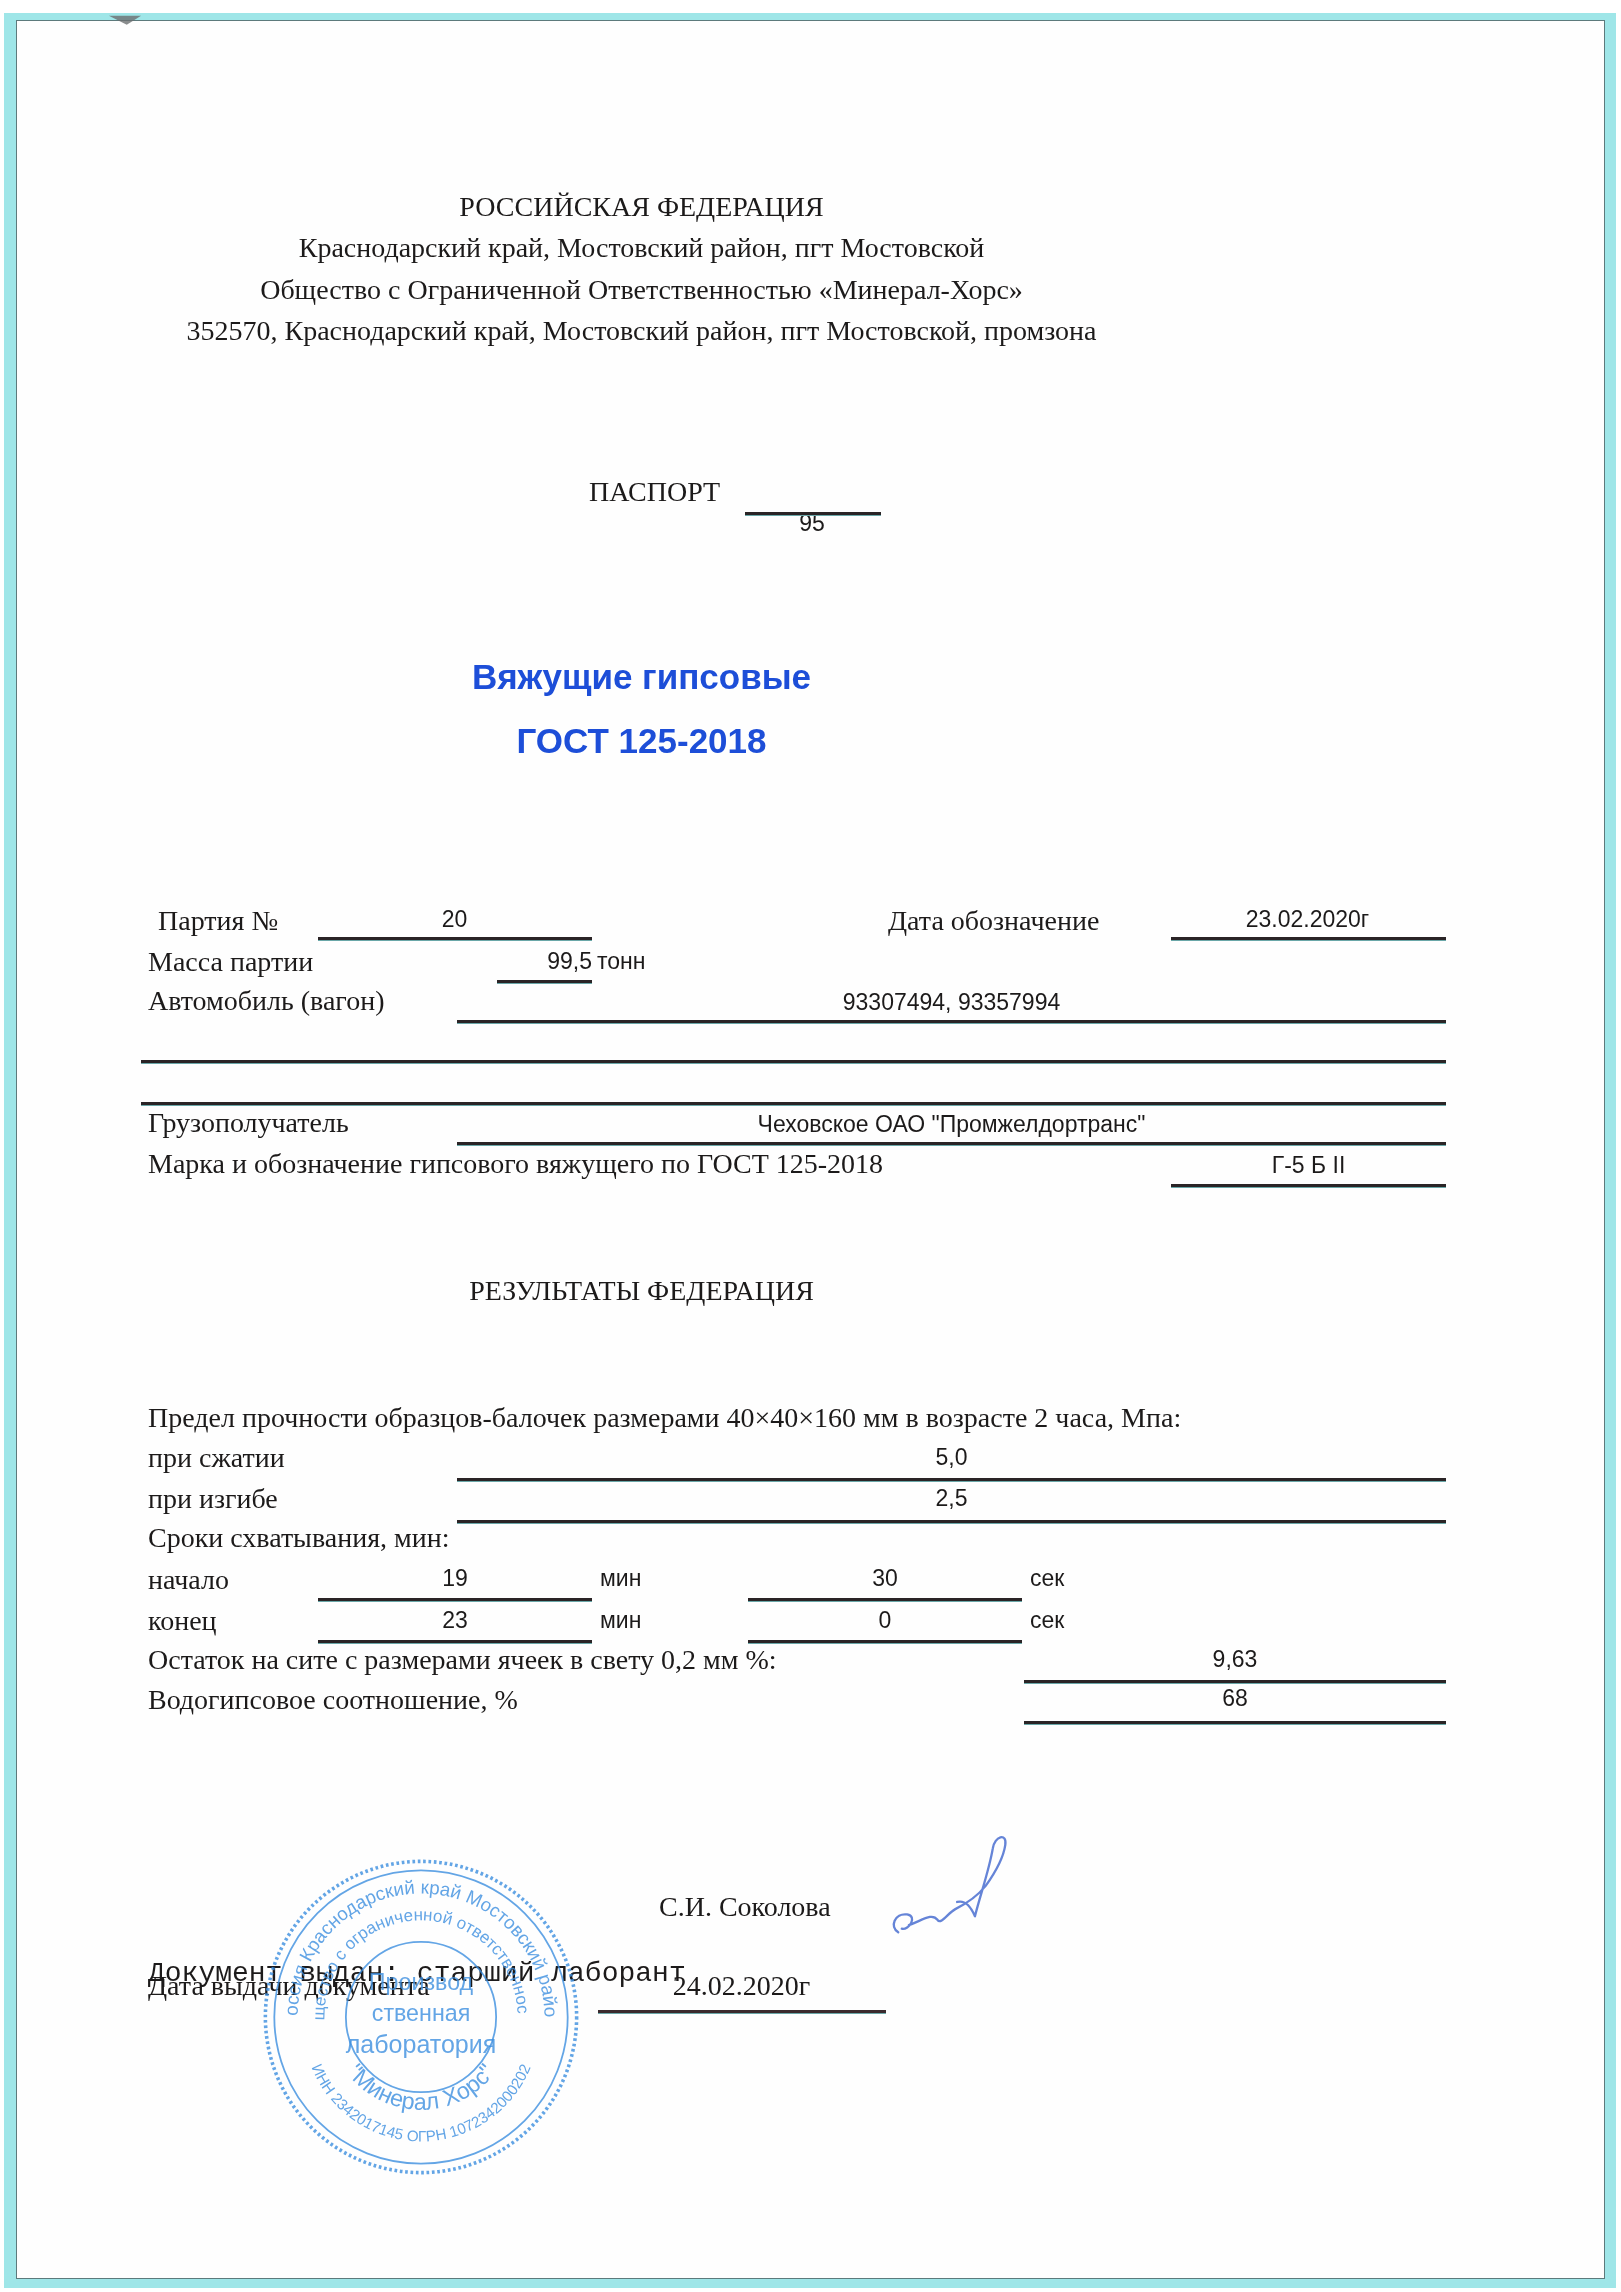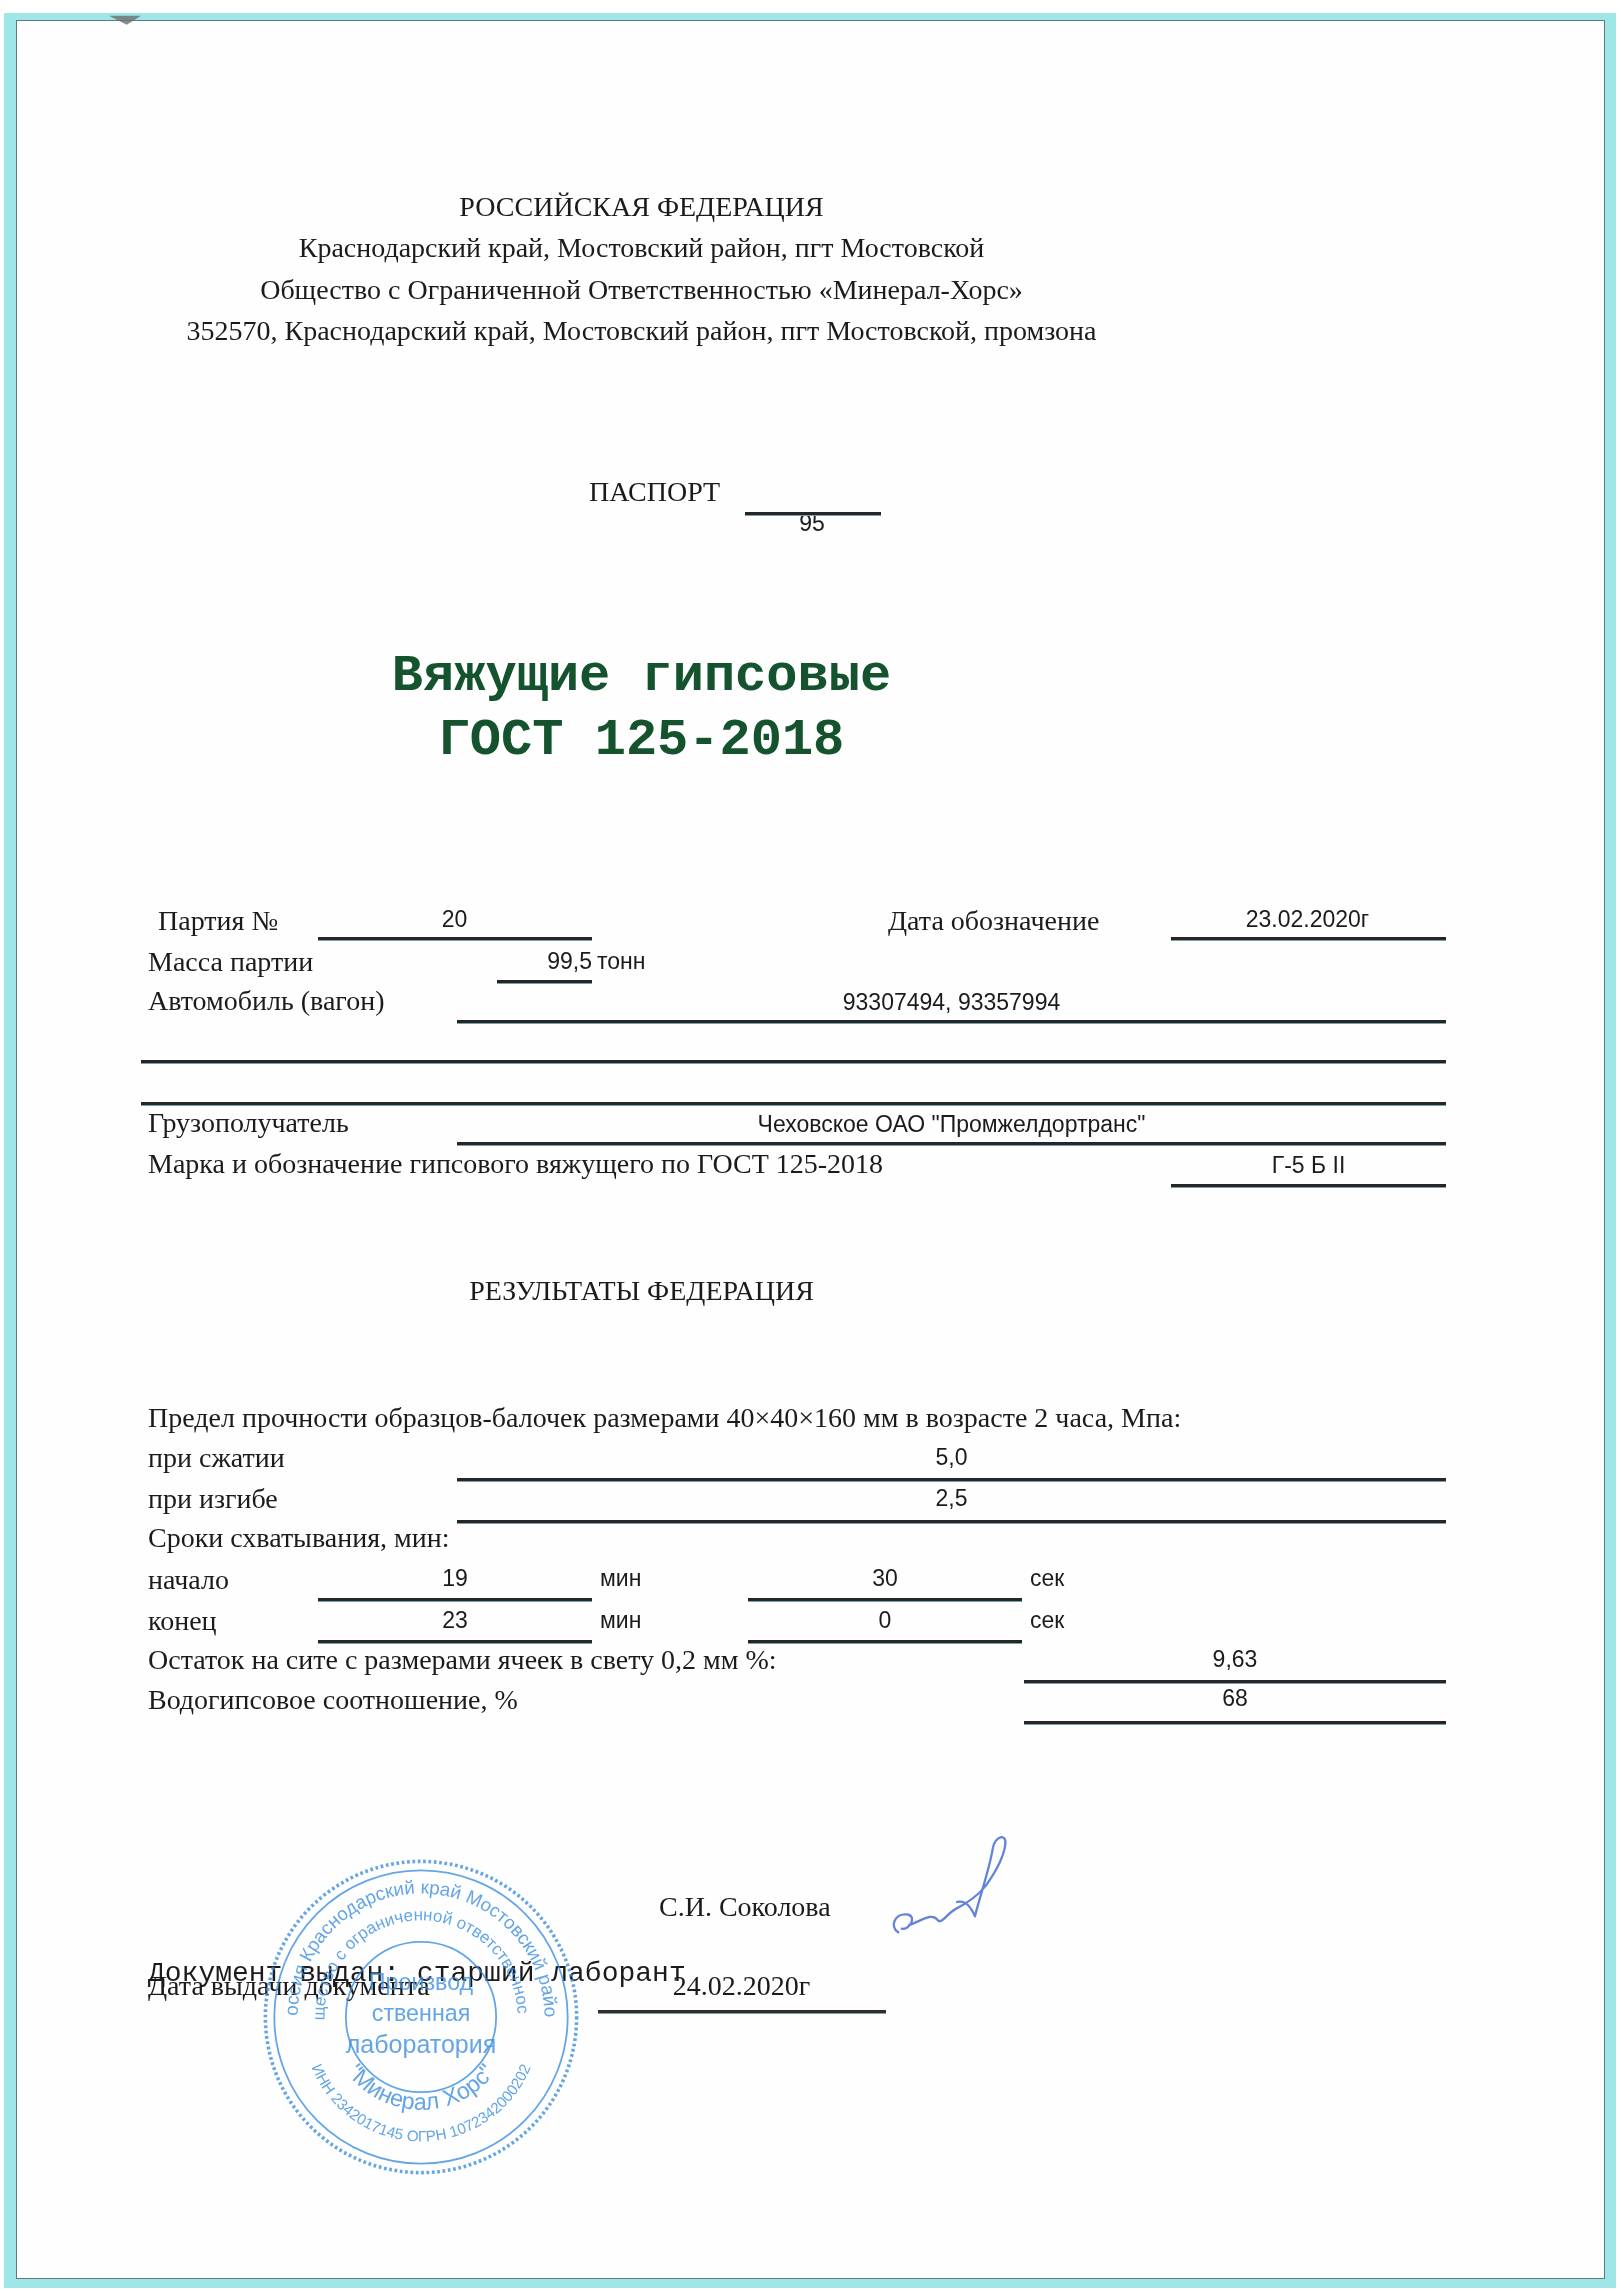--- a/index.html
+++ b/index.html
@@ -14,21 +14,21 @@
     background: #9fe6e8; box-sizing: border-box;
   }
   .paper {
     position: absolute; left: 12.5px; top: 7.2px; right: 10.7px; bottom: 9px;
     background: #fefefe;
     border: 0.9px solid #5d7a7c;
   }
   .abs { position: absolute; white-space: nowrap; }
   .center { position: absolute; left: 0; width: 1283px; text-align: center; white-space: nowrap; }
   .hdr { font-size: 28px; line-height: 41px; }
-  .title { font-family: Liberation Mono, monospace; font-weight: bold; font-size: 52px; line-height: 63px; color: #14532d; }
+  .title { font-family: Liberation Sans, sans-serif; font-weight: bold; font-size: 35px; line-height: 63px; color: #1d4ed8; }
   .lbl { font-size: 28px; }
   .val { font-family: "Liberation Sans", "DejaVu Sans", sans-serif; font-size: 23px; text-align: center; }
   .line { position: absolute; height: 2.7px; background: #2a2426; border-bottom: 0.9px solid #6aa7a8; }
   .stamp { position: absolute; left: 260px; top: 1856px; width: 322px; height: 322px; }
   .signature { position: absolute; left: 882px; top: 1827px; width: 152px; height: 116px; }
   .scan-mark { position: absolute; left: 107px; top: 14.3px; width: 36px; height: 12.5px; }
 </style>
 </head>
 <body>
 

